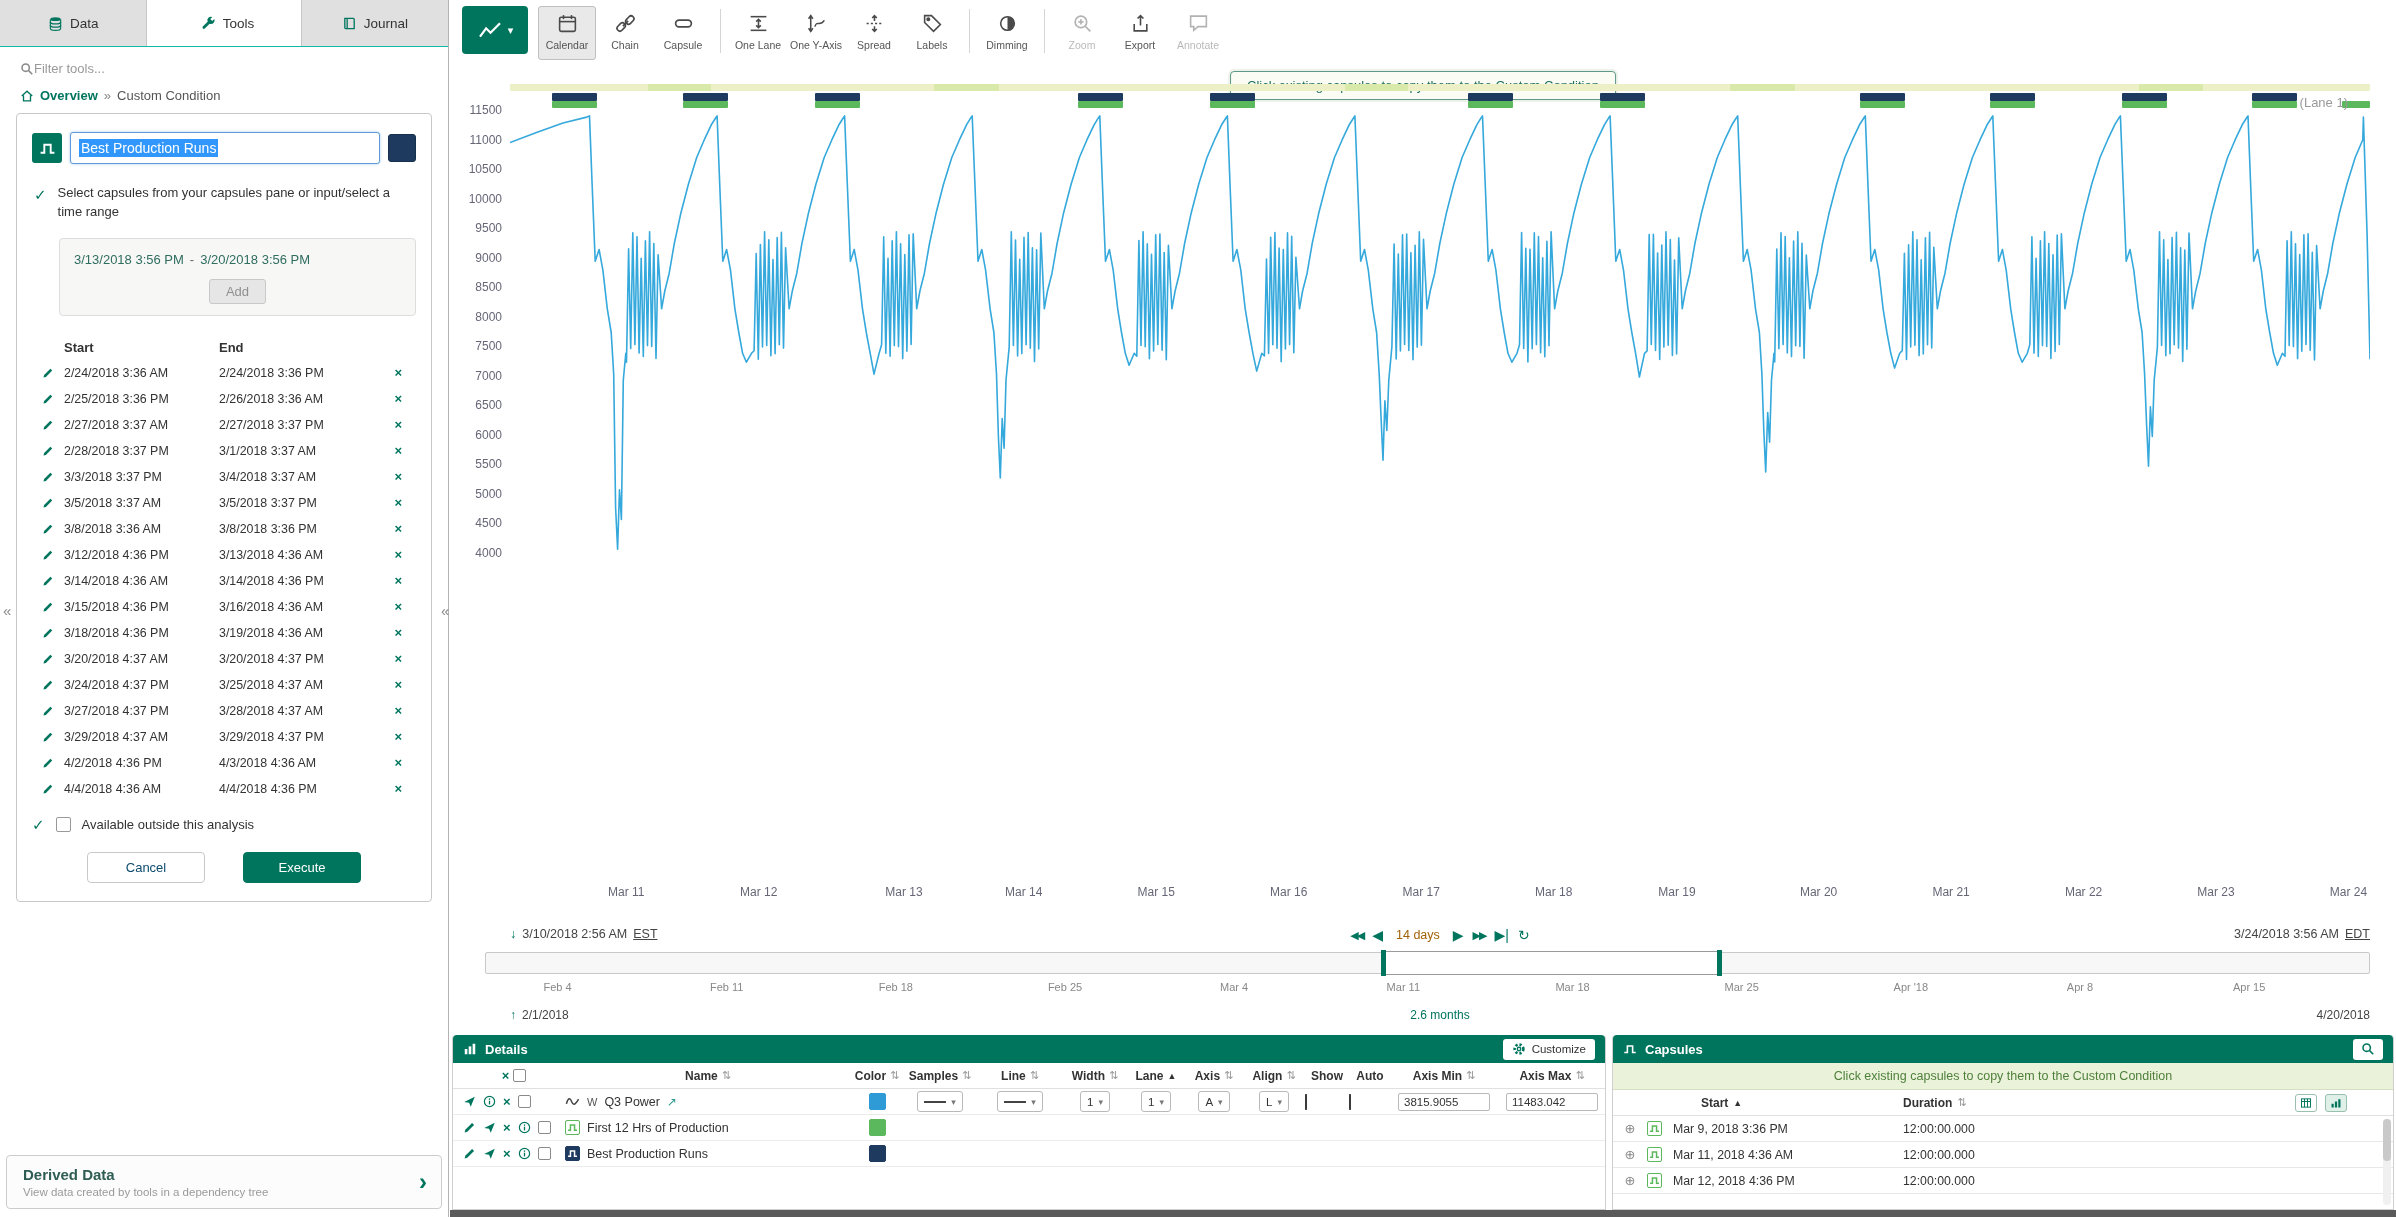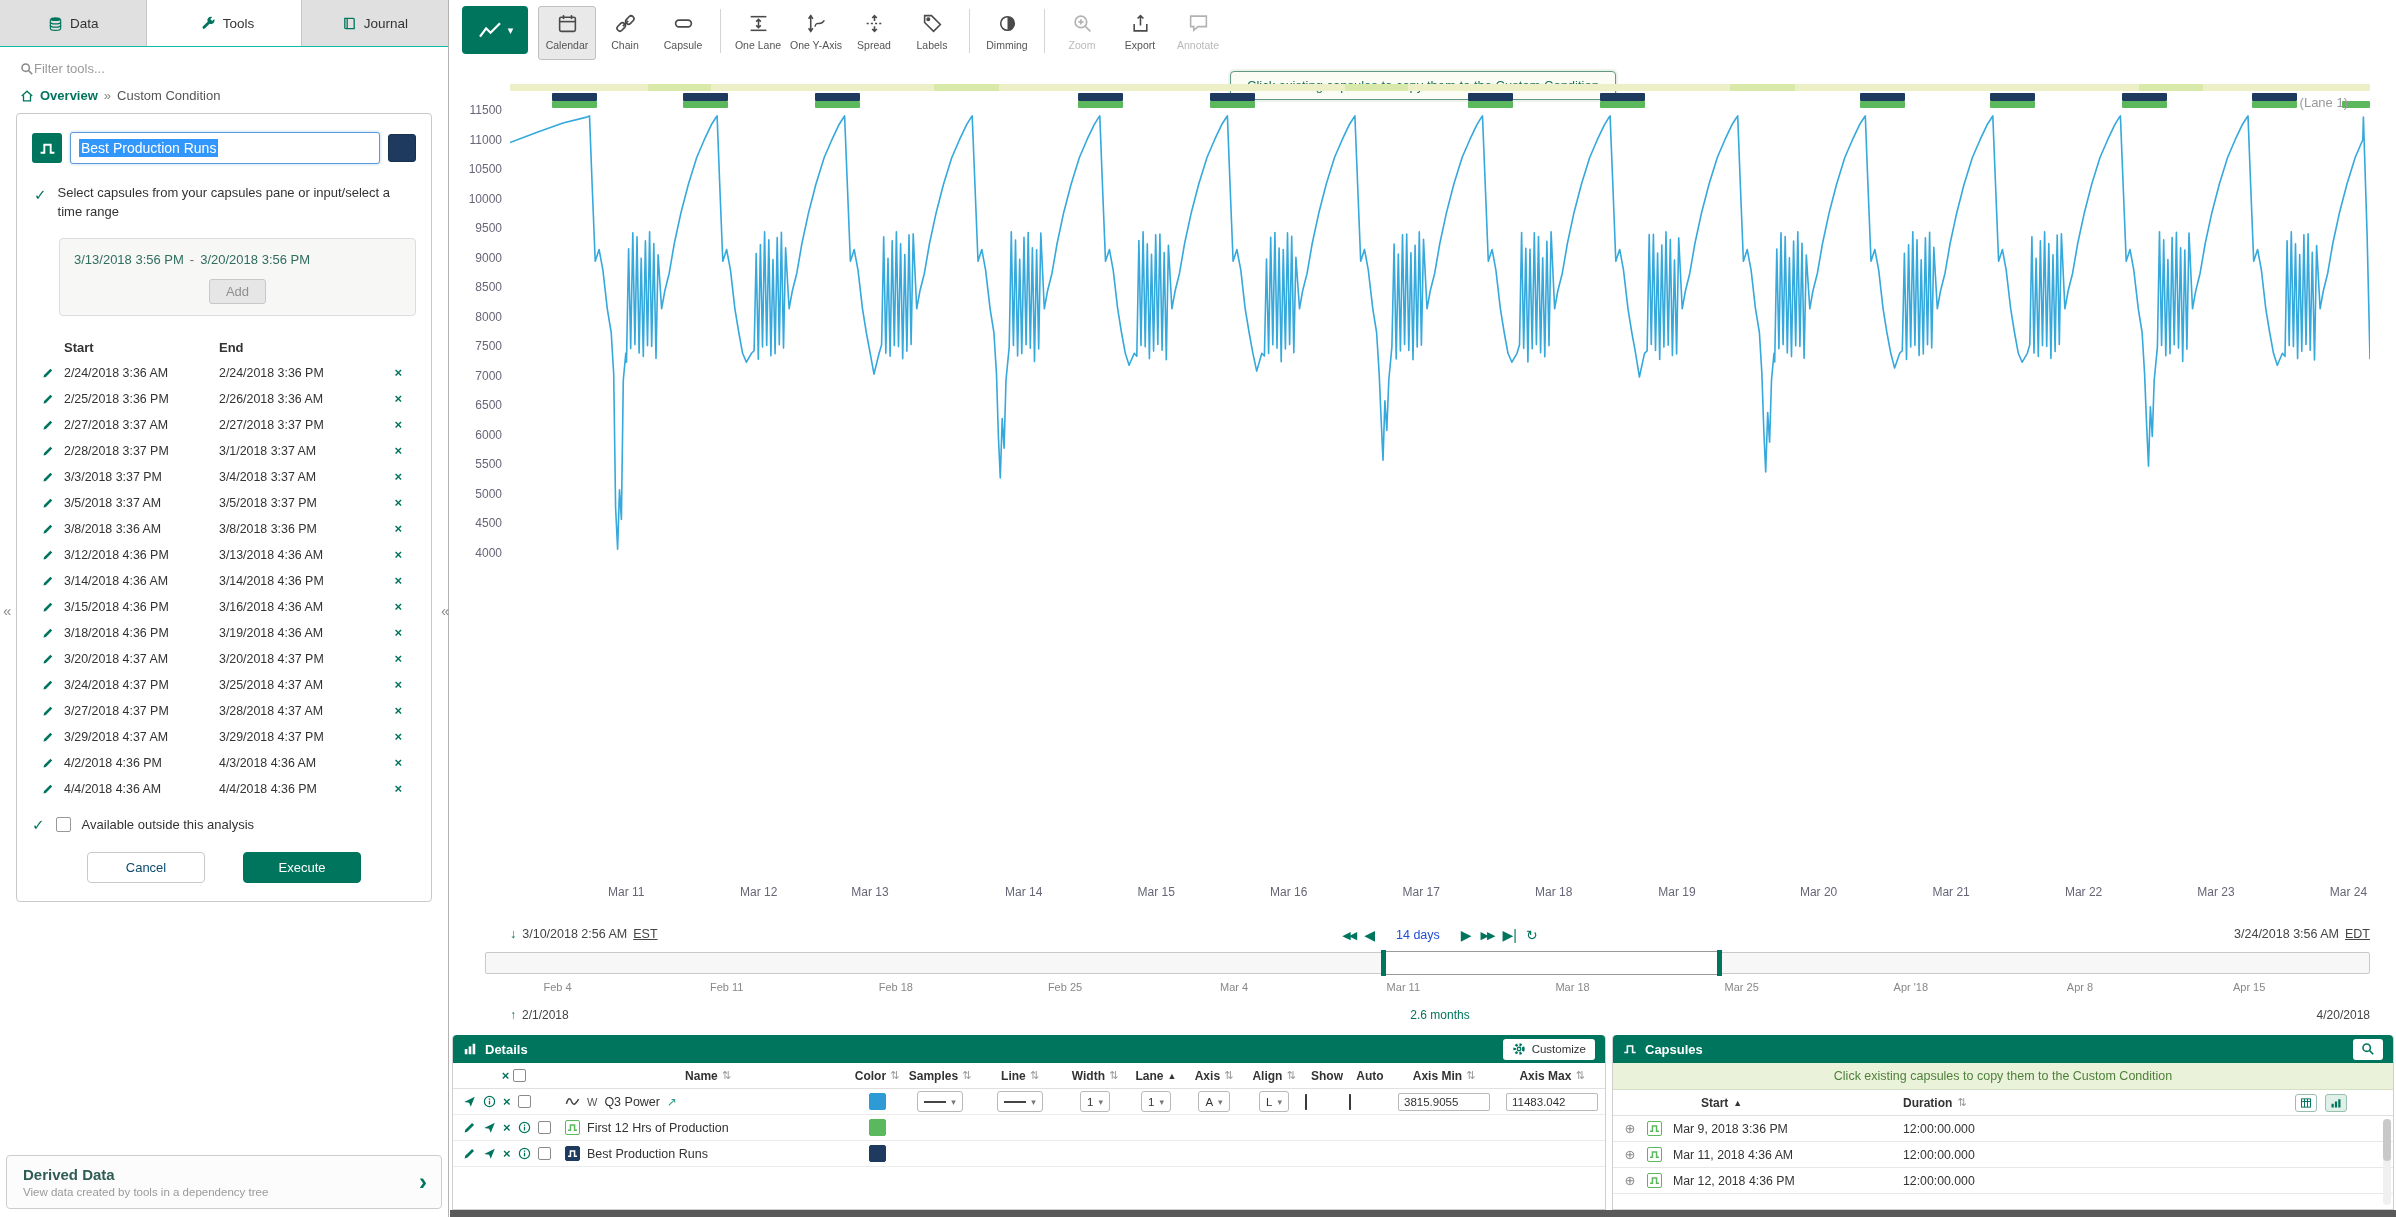--- a/index.html
+++ b/index.html
@@ -92,21 +92,21 @@
 
   .plot { position:absolute; left:60px; top:100px; }
 
   .timenav { position:absolute; top:927px; left:60px; right:26px; height:20px; font-size:12.5px; color:#444; }
   .tn-left { position:absolute; left:0; display:flex; gap:6px; align-items:center; }
   .tn-right { position:absolute; right:0; display:flex; gap:6px; align-items:center; }
   .tn-center { position:absolute; left:50%; transform:translateX(-50%); display:flex; gap:9px; align-items:center; }
   .tn-ico { color:#00755E; cursor:pointer; font-size:11px; letter-spacing:-2px; }
   .tn-ico.big { font-size:14px; letter-spacing:0; }
   .tz { text-decoration:underline; cursor:pointer; }
-  .tn-dur { color:#1d4ed8; margin:0 12px; cursor:pointer; }
+  .tn-dur { color:#a16207; margin:0 4px; cursor:pointer; }
   .garrow { color:#00755E; font-weight:bold; }
 
   .overview-track { position:absolute; top:952px; left:35px; width:1885px; height:22px; background:#f7f7f7; border:1px solid #c9c9c9; border-radius:2px; }
   .ov-handle { position:absolute; top:-2px; bottom:-2px; background:#fff; border:1px solid #9a9a9a; cursor:grab; }
   .ov-handle::before, .ov-handle::after { content:""; position:absolute; top:-2px; bottom:-2px; width:5px; background:#00755E; }
   .ov-handle::before { left:-2px; } .ov-handle::after { right:-2px; }
   .ovt { position:absolute; top:981px; width:64px; text-align:center; font-size:11px; color:#888; }
 
   .range-foot { position:absolute; top:1008px; left:60px; right:26px; height:18px; font-size:12px; color:#444; }
   .rf-left { position:absolute; left:0; display:flex; gap:6px; }
@@ -623,21 +623,21 @@
       <div class="yl" style="top: 486.89px;">5000</div>
       <div class="yl" style="top: 516.42px;">4500</div>
       <div class="yl" style="top: 545.95px;">4000</div>
     </div>
   <svg class="plot" width="1860" height="480" viewBox="0 0 1860 480">
     <polyline points="0.0,42.6 26.5,32.5 53.0,23.0 76.8,17.1 79.5,15.9 82.0,81.2 85.2,161.3 89.1,149.5 92.9,170.2 97.3,208.8 101.2,232.5 103.7,274.1 105.6,407.6 107.6,449.1 109.5,389.8 111.4,419.5 113.3,280.0 115.8,253.3 116.5,262.2 118.6,148.9 120.7,248.6 122.8,132.7 124.9,244.6 127.0,136.8 129.1,253.1 131.2,158.2 133.3,256.5 135.4,140.9 137.5,245.6 139.6,131.7 141.7,246.5 143.8,143.5 146.0,258.5 148.1,154.8 151.6,208.8 154.8,191.0 159.2,173.2 164.3,143.5 170.7,113.8 178.4,84.2 186.7,57.5 194.3,39.7 201.3,24.8 205.8,17.7 207.1,15.9 209.6,81.2 212.8,161.3 216.6,149.5 220.5,170.2 224.9,208.8 228.8,232.5 232.6,253.3 236.4,262.2 241.5,253.3 244.1,250.7 246.2,153.5 248.3,259.2 250.4,144.5 252.5,246.9 254.6,131.8 256.7,245.4 258.8,139.9 260.9,255.7 263.0,159.5 265.1,253.7 267.2,137.5 269.3,244.8 271.4,132.4 273.5,248.1 275.6,147.7 279.1,208.8 282.3,191.0 286.8,173.2 291.9,143.5 298.3,113.8 305.9,84.2 314.2,57.5 321.9,39.7 328.9,24.8 333.4,17.7 334.6,15.9 337.2,81.2 340.4,161.3 344.2,149.5 348.0,170.2 352.5,208.8 356.3,232.5 360.2,253.3 364.0,274.1 369.1,253.3 371.6,244.7 373.7,136.9 375.8,253.2 378.0,158.4 380.1,256.3 382.2,140.7 384.3,245.6 386.4,131.7 388.5,246.6 390.6,143.7 392.7,258.6 394.8,154.6 396.9,251.2 399.0,134.9 401.1,244.4 403.2,133.9 406.7,208.8 409.9,191.0 414.4,173.2 419.5,143.5 425.9,113.8 433.5,84.2 441.8,57.5 449.5,39.7 456.5,24.8 460.9,17.7 462.2,15.9 464.8,81.2 468.0,161.3 471.8,149.5 475.6,170.2 480.1,208.8 483.9,232.5 486.5,274.1 488.4,336.4 490.3,377.9 492.2,318.6 494.1,348.3 496.0,280.0 498.6,253.3 499.2,246.8 501.3,131.8 503.4,245.4 505.5,140.1 507.6,255.9 509.7,159.2 511.8,253.6 514.0,137.4 516.1,244.8 518.2,132.5 520.3,248.2 522.4,147.9 524.5,261.6 526.6,149.8 528.7,249.0 530.8,133.0 534.3,208.8 537.5,191.0 542.0,173.2 547.1,143.5 553.4,113.8 561.1,84.2 569.4,57.5 577.0,39.7 584.1,24.8 588.5,17.7 589.8,15.9 592.3,81.2 595.5,161.3 599.4,149.5 603.2,170.2 607.7,208.8 611.5,232.5 615.3,253.3 619.1,265.2 624.2,253.3 626.8,256.2 628.9,140.5 631.0,245.5 633.1,131.7 635.2,246.7 637.3,143.9 639.4,258.8 641.5,154.3 643.6,251.1 645.7,134.8 647.8,244.4 649.9,134.0 652.1,250.3 654.2,152.5 656.3,259.8 658.4,145.4 661.9,208.8 665.1,191.0 669.5,173.2 674.6,143.5 681.0,113.8 688.7,84.2 697.0,57.5 704.6,39.7 711.6,24.8 716.1,17.7 717.4,15.9 719.9,81.2 723.1,161.3 726.9,149.5 730.8,170.2 735.2,208.8 739.1,232.5 742.9,253.3 746.7,271.1 751.8,253.3 754.4,256.0 756.5,159.0 758.6,253.5 760.7,137.2 762.8,244.7 764.9,132.5 767.0,248.3 769.1,148.1 771.2,261.7 773.3,149.6 775.4,248.9 777.5,132.9 779.6,244.6 781.7,136.4 783.8,252.7 785.9,157.4 789.5,208.8 792.6,191.0 797.1,173.2 802.2,143.5 808.6,113.8 816.2,84.2 824.5,57.5 832.2,39.7 839.2,24.8 843.7,17.7 844.9,15.9 847.5,81.2 850.7,161.3 854.5,149.5 858.3,170.2 862.8,208.8 866.6,232.5 869.2,274.1 871.1,318.6 873.0,360.1 874.9,300.8 876.8,330.5 878.8,280.0 881.3,253.3 881.9,246.7 884.1,144.1 886.2,258.9 888.3,154.0 890.4,251.0 892.5,134.7 894.6,244.4 896.7,134.1 898.8,250.4 900.9,152.8 903.0,259.7 905.1,145.2 907.2,247.1 909.3,131.9 911.4,245.2 913.5,139.4 917.0,208.8 920.2,191.0 924.7,173.2 929.8,143.5 936.2,113.8 943.8,84.2 952.1,57.5 959.8,39.7 966.8,24.8 971.2,17.7 972.5,15.9 975.1,81.2 978.3,161.3 982.1,149.5 985.9,170.2 990.4,208.8 994.2,232.5 998.0,253.3 1001.9,262.2 1007.0,253.3 1009.5,244.7 1011.6,132.6 1013.7,248.4 1015.8,148.4 1017.9,261.9 1020.0,149.3 1022.2,248.8 1024.3,132.9 1026.4,244.6 1028.5,136.5 1030.6,252.8 1032.7,157.7 1034.8,256.8 1036.9,141.2 1039.0,245.8 1041.1,131.7 1044.6,208.8 1047.8,191.0 1052.3,173.2 1057.4,143.5 1063.7,113.8 1071.4,84.2 1079.7,57.5 1087.3,39.7 1094.4,24.8 1098.8,17.7 1100.1,15.9 1102.7,81.2 1105.8,161.3 1109.7,149.5 1113.5,170.2 1118.0,208.8 1121.8,232.5 1125.6,253.3 1129.4,277.0 1134.5,253.3 1137.1,250.9 1139.2,134.6 1141.3,244.4 1143.4,134.2 1145.5,250.5 1147.6,153.0 1149.7,259.5 1151.8,145.0 1153.9,247.1 1156.0,131.9 1158.2,245.3 1160.3,139.6 1162.4,255.4 1164.5,160.0 1166.6,254.0 1168.7,137.9 1172.2,208.8 1175.4,191.0 1179.8,173.2 1184.9,143.5 1191.3,113.8 1199.0,84.2 1207.3,57.5 1214.9,39.7 1221.9,24.8 1226.4,17.7 1227.7,15.9 1230.2,81.2 1233.4,161.3 1237.2,149.5 1241.1,170.2 1245.5,208.8 1249.4,232.5 1251.9,274.1 1253.8,330.5 1255.7,372.0 1257.7,312.6 1259.6,342.3 1261.5,280.0 1264.0,253.3 1264.7,262.0 1266.8,149.1 1268.9,248.7 1271.0,132.8 1273.1,244.6 1275.2,136.6 1277.3,252.9 1279.4,157.9 1281.5,256.6 1283.6,141.0 1285.7,245.7 1287.8,131.7 1289.9,246.4 1292.0,143.3 1294.1,258.3 1296.3,155.1 1299.8,208.8 1302.9,191.0 1307.4,173.2 1312.5,143.5 1318.9,113.8 1326.6,84.2 1334.8,57.5 1342.5,39.7 1349.5,24.8 1354.0,17.7 1355.3,15.9 1357.8,81.2 1361.0,161.3 1364.8,149.5 1368.7,170.2 1373.1,208.8 1376.9,232.5 1380.8,253.3 1384.6,268.1 1389.7,253.3 1392.3,250.6 1394.4,153.3 1396.5,259.4 1398.6,144.7 1400.7,247.0 1402.8,131.8 1404.9,245.3 1407.0,139.7 1409.1,255.6 1411.2,159.7 1413.3,253.9 1415.4,137.7 1417.5,244.8 1419.6,132.3 1421.7,248.0 1423.8,147.4 1427.3,208.8 1430.5,191.0 1435.0,173.2 1440.1,143.5 1446.5,113.8 1454.1,84.2 1462.4,57.5 1470.1,39.7 1477.1,24.8 1481.6,17.7 1482.8,15.9 1485.4,81.2 1488.6,161.3 1492.4,149.5 1496.2,170.2 1500.7,208.8 1504.5,232.5 1508.3,253.3 1512.2,262.2 1517.3,253.3 1519.8,244.6 1521.9,136.8 1524.0,253.1 1526.1,158.2 1528.3,256.5 1530.4,140.9 1532.5,245.6 1534.6,131.7 1536.7,246.5 1538.8,143.5 1540.9,258.5 1543.0,154.8 1545.1,251.4 1547.2,135.0 1549.3,244.4 1551.4,133.8 1554.9,208.8 1558.1,191.0 1562.6,173.2 1567.7,143.5 1574.1,113.8 1581.7,84.2 1590.0,57.5 1597.7,39.7 1604.7,24.8 1609.1,17.7 1610.4,15.9 1613.0,81.2 1616.2,161.3 1620.0,149.5 1623.8,170.2 1628.3,208.8 1632.1,232.5 1634.6,274.1 1636.6,324.5 1638.5,366.1 1640.4,306.7 1642.3,336.4 1644.2,280.0 1646.8,253.3 1647.4,246.9 1649.5,131.8 1651.6,245.4 1653.7,139.9 1655.8,255.7 1657.9,159.5 1660.0,253.7 1662.1,137.5 1664.2,244.8 1666.4,132.4 1668.5,248.1 1670.6,147.7 1672.7,261.4 1674.8,150.1 1676.9,249.2 1679.0,133.1 1682.5,208.8 1685.7,191.0 1690.1,173.2 1695.2,143.5 1701.6,113.8 1709.3,84.2 1717.6,57.5 1725.2,39.7 1732.2,24.8 1736.7,17.7 1738.0,15.9 1740.5,81.2 1743.7,161.3 1747.6,149.5 1751.4,170.2 1755.8,208.8 1759.7,232.5 1763.5,253.3 1767.3,265.2 1772.4,253.3 1775.0,256.3 1777.1,140.7 1779.2,245.6 1781.3,131.7 1783.4,246.6 1785.5,143.7 1787.6,258.6 1789.7,154.6 1791.8,251.2 1793.9,134.9 1796.0,244.4 1798.1,133.9 1800.2,250.2 1802.3,152.3 1804.5,260.0 1806.6,145.6 1810.1,208.8 1813.3,191.0 1817.7,173.2 1822.8,143.5 1829.2,113.8 1836.9,84.2 1845.2,57.5 1852.8,39.7 1853.4,17.1 1857.1,134.6 1860.0,259.2" fill="none" stroke-width="1.6" stroke-linejoin="round" stroke="#35A8DC"></polyline>
   </svg>
   <div>
       <div class="xl" style="left: 136.316px;">Mar 11</div>
       <div class="xl" style="left: 268.795px;">Mar 12</div>
-      <div class="xl" style="left: 380px;">Mar 13</div>
+      <div class="xl" style="left: 414px;">Mar 13</div>
       <div class="xl" style="left: 533.752px;">Mar 14</div>
       <div class="xl" style="left: 666.231px;">Mar 15</div>
       <div class="xl" style="left: 798.709px;">Mar 16</div>
       <div class="xl" style="left: 931.188px;">Mar 17</div>
       <div class="xl" style="left: 1063.67px;">Mar 18</div>
       <div class="xl" style="left: 1187px;">Mar 19</div>
       <div class="xl" style="left: 1328.62px;">Mar 20</div>
       <div class="xl" style="left: 1461.1px;">Mar 21</div>
       <div class="xl" style="left: 1593.58px;">Mar 22</div>
       <div class="xl" style="left: 1726.06px;">Mar 23</div>

